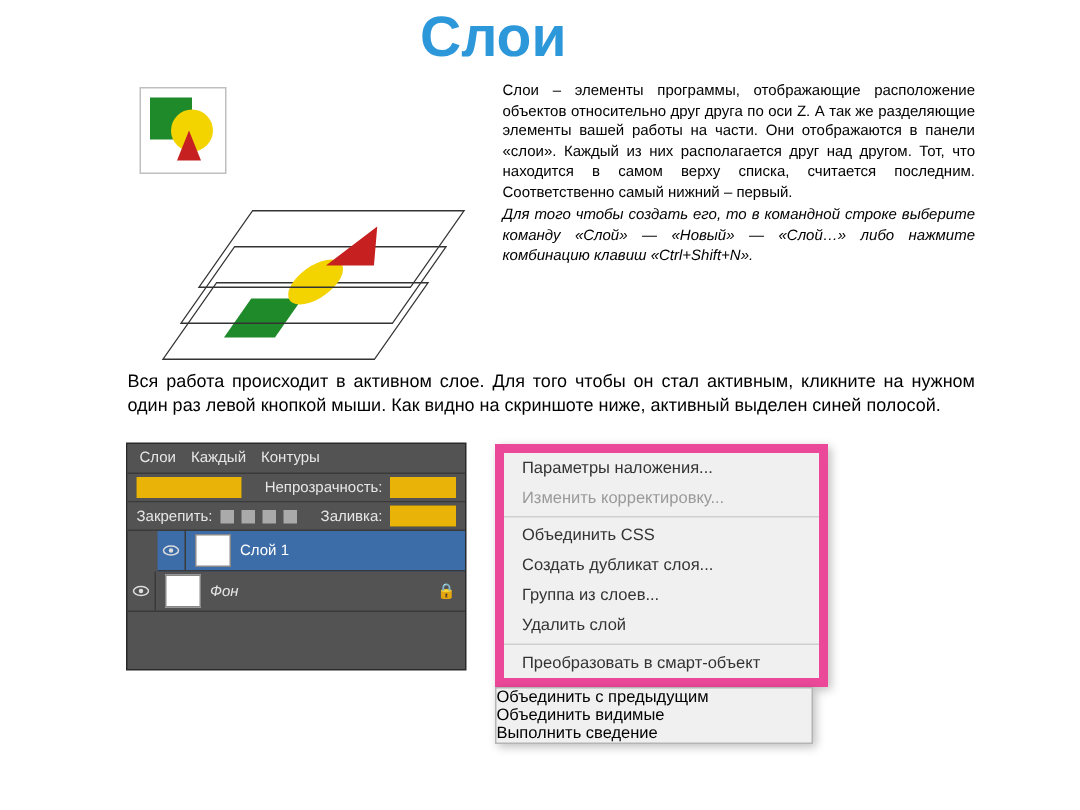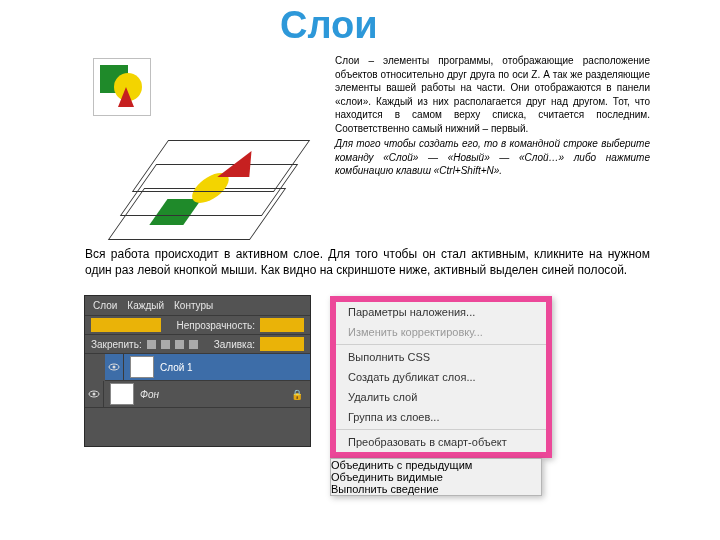--- a/index.html
+++ b/index.html
@@ -214,24 +214,24 @@
     <span style="font-style:italic;">Фон</span>
     <span style="flex:1"></span>
     <span style="margin-right:6px;">🔒</span>
   </div>
 </div>
 
 <div class="ctx">
   <div class="item">Параметры наложения...</div>
   <div class="item disabled">Изменить корректировку...</div>
   <div class="sep"></div>
-  <div class="item">Выполнить CSS</div>
+  <div class="item">Объединить CSS</div>
   <div class="item">Создать дубликат слоя...</div>
+  <div class="item">Группа из слоев...</div>
   <div class="item">Удалить слой</div>
-  <div class="item">Группа из слоев...</div>
   <div class="sep"></div>
   <div class="item">Преобразовать в смарт-объект</div>
 </div>
 
 <div class="ctx2">
   <div class="item">Объединить с предыдущим</div>
   <div class="item">Объединить видимые</div>
   <div class="item">Выполнить сведение</div>
 </div>
 

